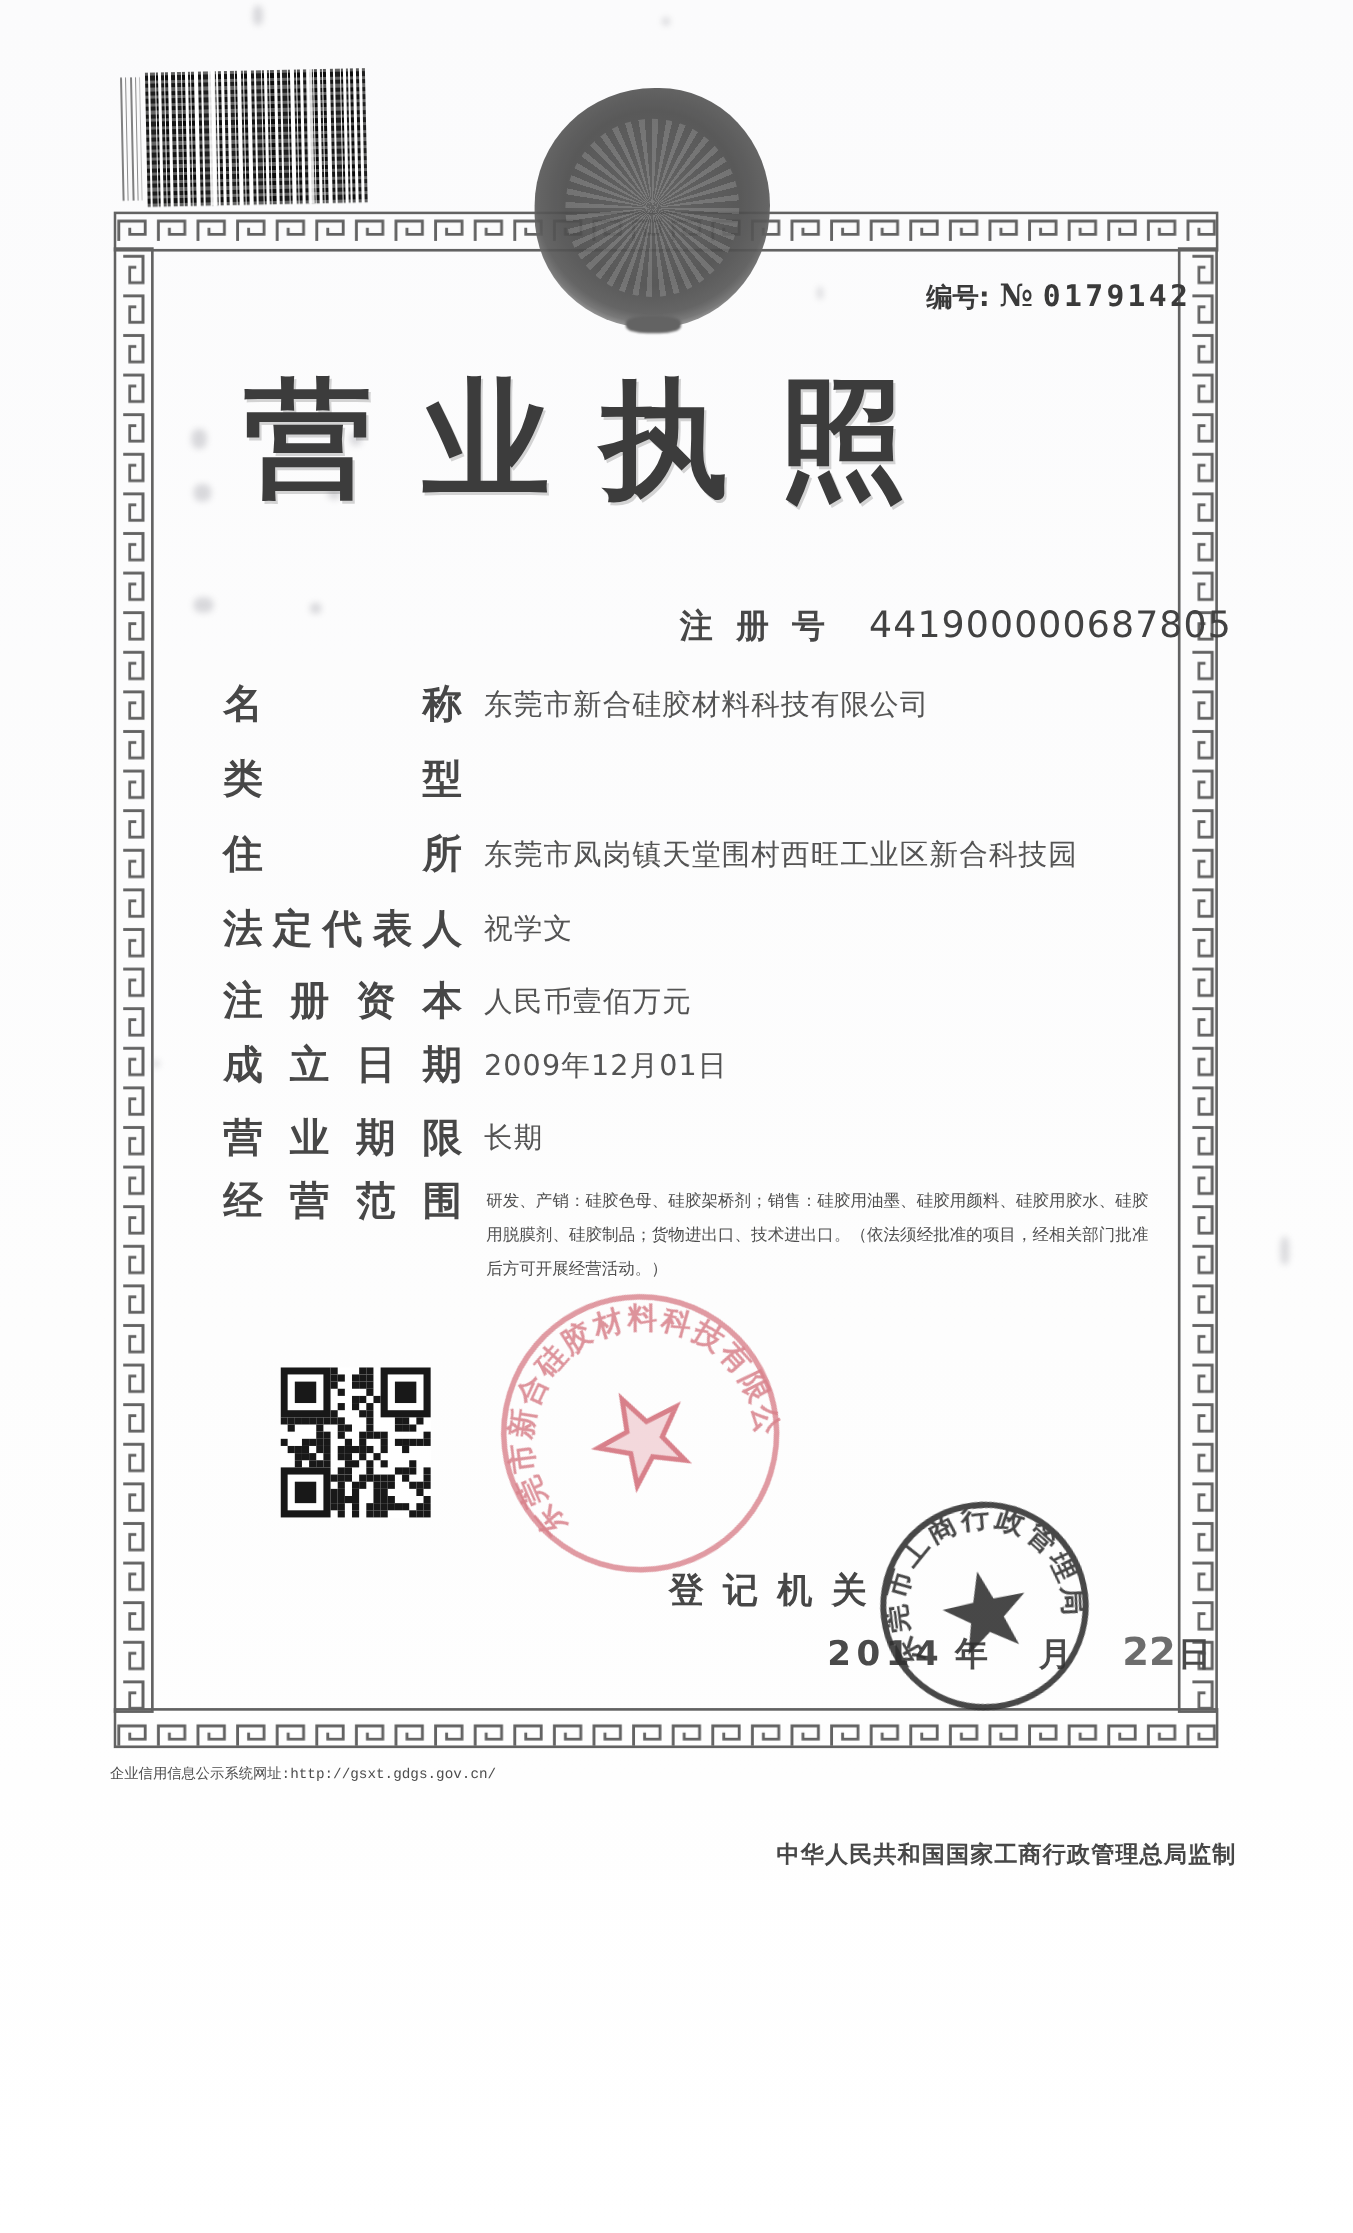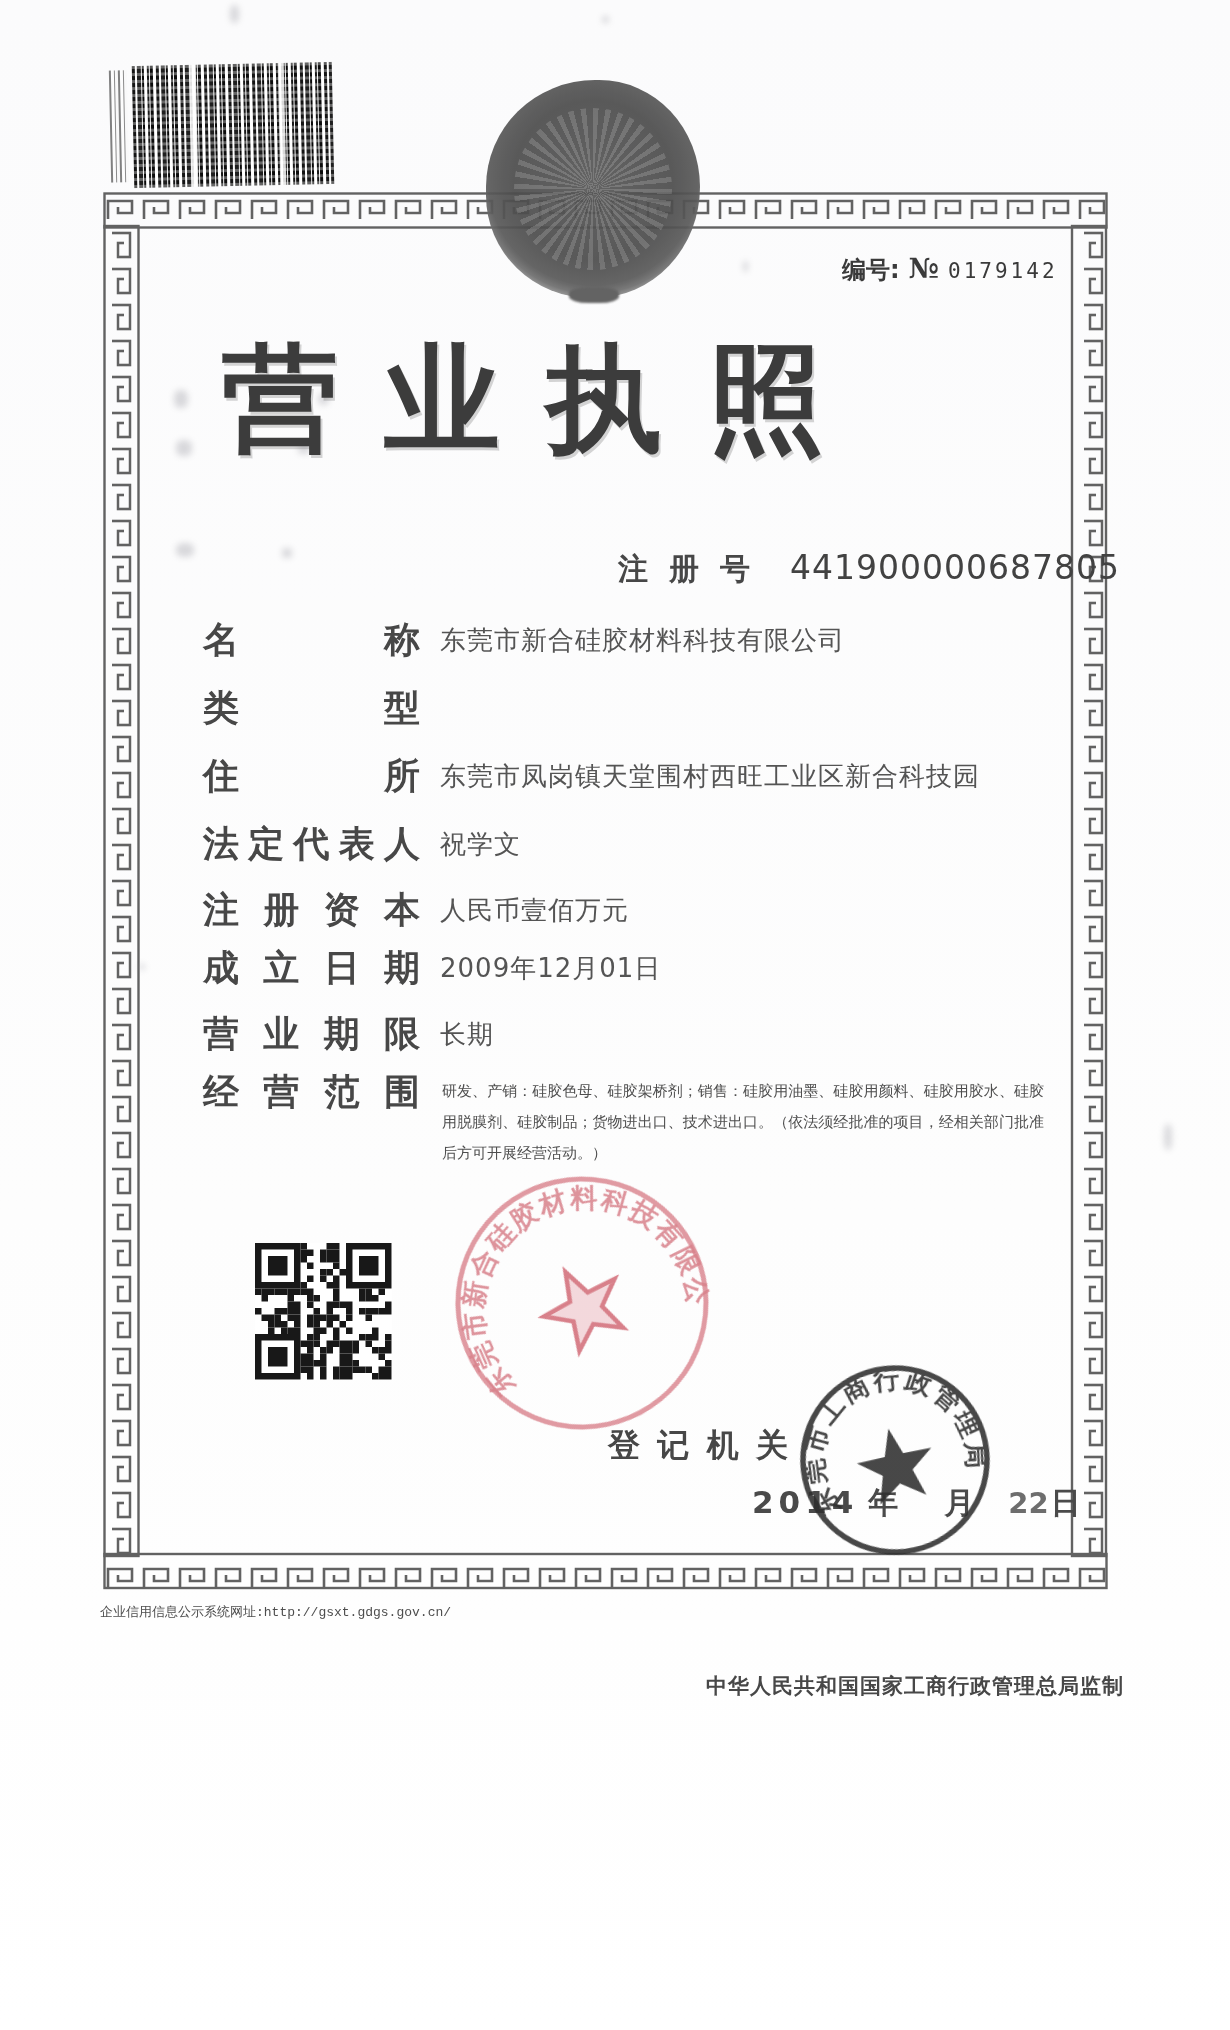--- a/index.html
+++ b/index.html
@@ -35,21 +35,21 @@
   .emblem::before{
     content:"";position:absolute;left:39%;bottom:-5px;width:23%;height:16px;
     background:#585858;border-radius:40%;filter:blur(1.2px);
   }
   
   .frame{position:absolute;left:103px;top:192px;z-index:1;opacity:.88;}
   
   .serial{position:absolute;top:252px;left:842px;display:flex;align-items:baseline;gap:9px;color:#3a3a3a;z-index:2;}
   .serial-label{font-size:24px;font-weight:600;}
   .serial-sign{font-size:28px;font-weight:800;font-family:"DejaVu Serif",serif;}
-  .serial-num{font-size:21px;letter-spacing:3px;font-weight:400;font-family:"DejaVu Sans Mono",monospace;}
+  .serial-num{font-size:27px;letter-spacing:3px;font-weight:700;font-family:"DejaVu Sans Mono",monospace;}
   
   .title{
     position:absolute;top:322px;left:222px;z-index:2;
     font-size:116px;font-weight:900;color:#3c3c3c;letter-spacing:46px;white-space:nowrap;
     text-shadow:2px 3px 0 rgba(70,70,70,.22);
     text-align:right;
   }
   
   .regline{position:absolute;top:528px;left:618px;display:flex;align-items:baseline;z-index:2;}
   .reg-label{width:132px;font-size:30px;font-weight:600;color:#474747;}
@@ -62,21 +62,21 @@
     margin-left:22px;width:602px;font-size:15px;line-height:31px;text-align:justify;
     padding-top:8px;letter-spacing:0;white-space:normal;color:#4e4e4e;font-weight:400;
   }
   .spread{display:flex;justify-content:space-between;}
   
   .registrar{position:absolute;top:1424px;left:608px;width:180px;font-size:32px;font-weight:600;color:#474747;z-index:2;}
   .dateline{position:absolute;top:1483px;left:752px;display:flex;align-items:baseline;font-size:30px;color:#4a4a4a;font-weight:700;z-index:2;}
   .d-year{font-size:31px;letter-spacing:5px;}
   .d-yu{margin-left:10px;}
   .d-mu{margin-left:46px;}
-  .d-day{margin-left:34px;font-size:29px;opacity:.8;}
+  .d-day{margin-left:46px;font-size:35px;opacity:.8;}
   .d-du{margin-left:2px;}
   
   .stamp-red{position:absolute;left:447px;top:1168px;transform:rotate(-28deg);z-index:4;opacity:.9;filter:blur(.3px);}
   .stamp-black{position:absolute;left:795px;top:1360px;transform:rotate(-12deg);z-index:5;opacity:.88;filter:blur(.3px);}
   
   .qr{position:absolute;left:255px;top:1243px;width:137px;height:137px;z-index:2;filter:blur(.3px) contrast(1.05);}
   
   .footer-left{position:absolute;top:1603px;left:100px;font-size:13px;color:#4d4d4d;font-family:"Liberation Mono",monospace;z-index:2;}
   .footer-right{position:absolute;top:1672px;left:706px;font-size:21px;color:#474747;font-weight:600;letter-spacing:1px;z-index:2;}
   

